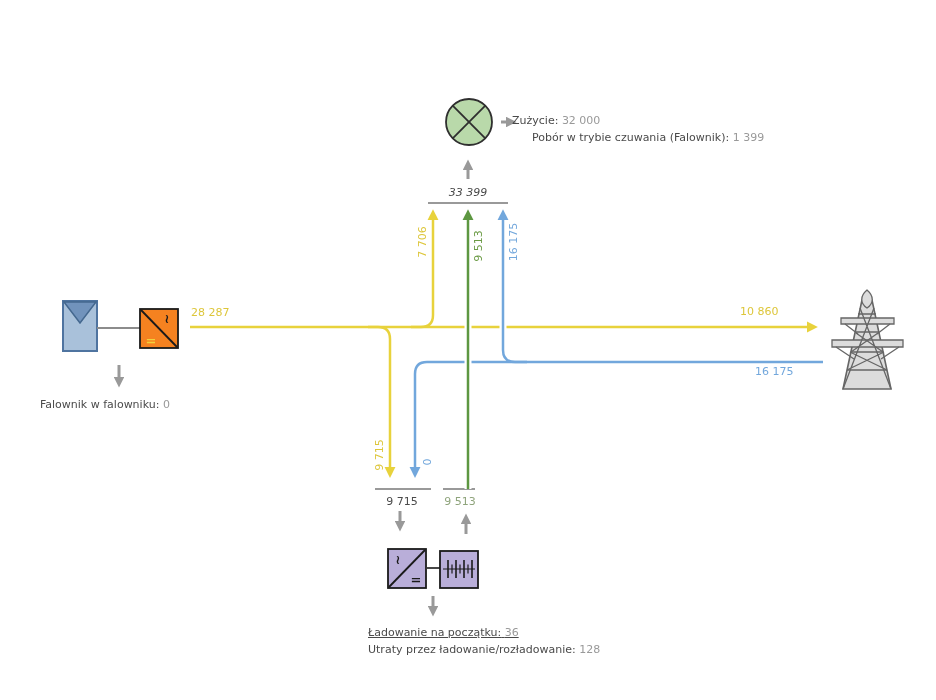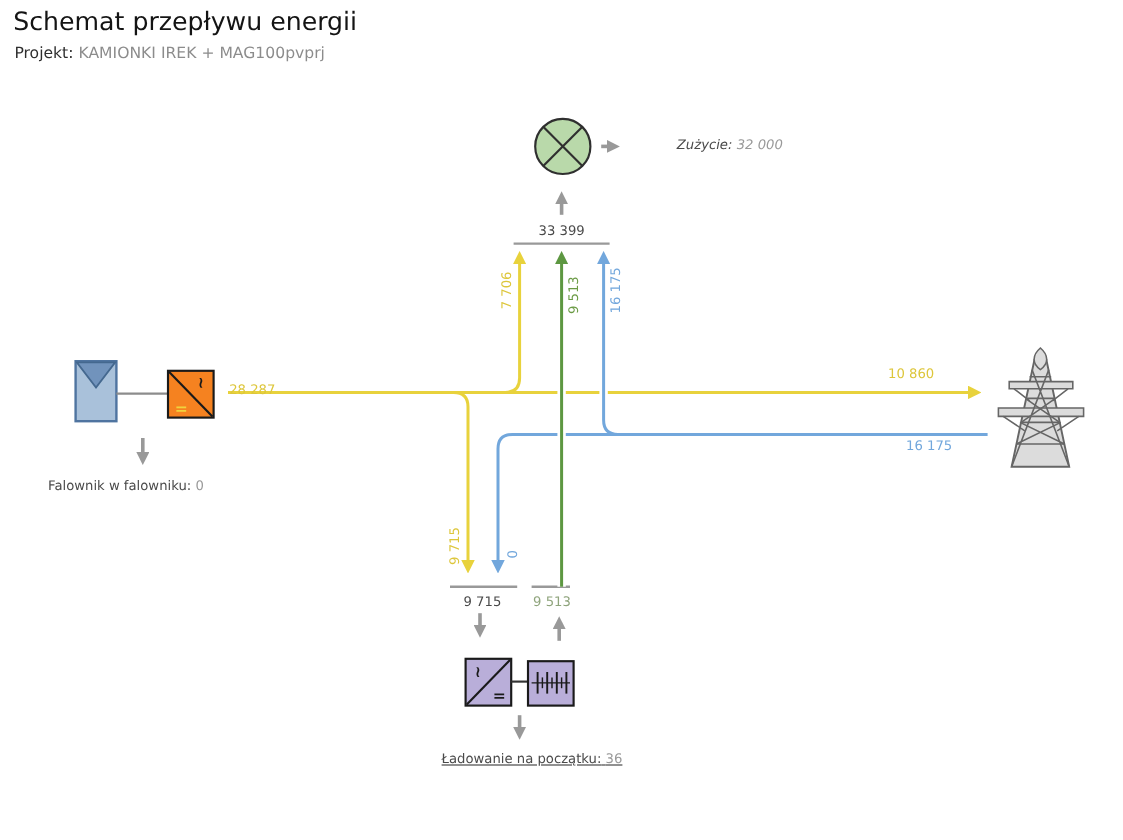--- a/index.html
+++ b/index.html
@@ -107,47 +107,50 @@
       <line x1="448" y1="560" x2="448" y2="578" stroke-width="1.6"></line>
       <line x1="456" y1="560" x2="456" y2="578" stroke-width="1.6"></line>
       <line x1="464" y1="560" x2="464" y2="578" stroke-width="1.6"></line>
       <line x1="472" y1="560" x2="472" y2="578" stroke-width="1.6"></line>
       <line x1="452" y1="564.5" x2="452" y2="573.5" stroke-width="1.2"></line>
       <line x1="460" y1="564.5" x2="460" y2="573.5" stroke-width="1.2"></line>
       <line x1="468" y1="564.5" x2="468" y2="573.5" stroke-width="1.2"></line>
     </g>
   </svg>
 
-  <div class="title">Schemat przepływu energii</div>
-  <div class="subtitle">
-    <span>Projekt:</span>
-    <span class="val">KAMIONKI IREK + MAG100pvprj</span>
-  </div>
 
-  <div class="lbl" style="left:564px;top:114px;font-style:italic;">
+  <div class="lbl" style="left:512px;top:114px;">
     <span>Zużycie:</span>
     <span class="val">32 000</span>
   </div>
-  <div class="lbl center" style="left:468px;top:186px;">33 399</div>
+  <div class="lbl" style="left:532px;top:131px;">
+    <span>Pobór w trybie czuwania (Falownik):</span>
+    <span class="val">1 399</span>
+  </div>
+  <div class="lbl center" style="left:468px;top:186px;font-style:italic;">33 399</div>
 
   <div class="vlabel yellow" style="left:422px;top:242px;">7 706</div>
   <div class="vlabel green" style="left:478px;top:246px;">9 513</div>
   <div class="vlabel blue" style="left:513px;top:242px;">16 175</div>
   <div class="vlabel yellow" style="left:379px;top:455px;">9 715</div>
   <div class="vlabel blue" style="left:427px;top:462px;">0</div>
 
-  <div class="lbl yellow" style="left:191px;top:318px;">28 287</div>
+  <div class="lbl yellow" style="left:191px;top:306px;">28 287</div>
   <div class="lbl" style="left:40px;top:398px;">
     <span>Falownik w falowniku:</span>
     <span class="val">0</span>
   </div>
 
   <div class="lbl yellow right" style="left:740px;top:305px;width:68px;">10 860</div>
   <div class="lbl blue right" style="left:755px;top:365px;width:68px;">16 175</div>
 
   <div class="lbl center" style="left:402px;top:495px;">9 715</div>
   <div class="lbl center greenmuted" style="left:460px;top:495px;">9 513</div>
   <div class="lbl" style="left:368px;top:626px;text-decoration:underline;">
     <span>Ładowanie na początku:</span>
     <span class="val">36</span>
   </div>
+  <div class="lbl" style="left:368px;top:643px;">
+    <span>Utraty przez ładowanie/rozładowanie:</span>
+    <span class="val">128</span>
+  </div>
 
 </div>
 
 </body></html>

